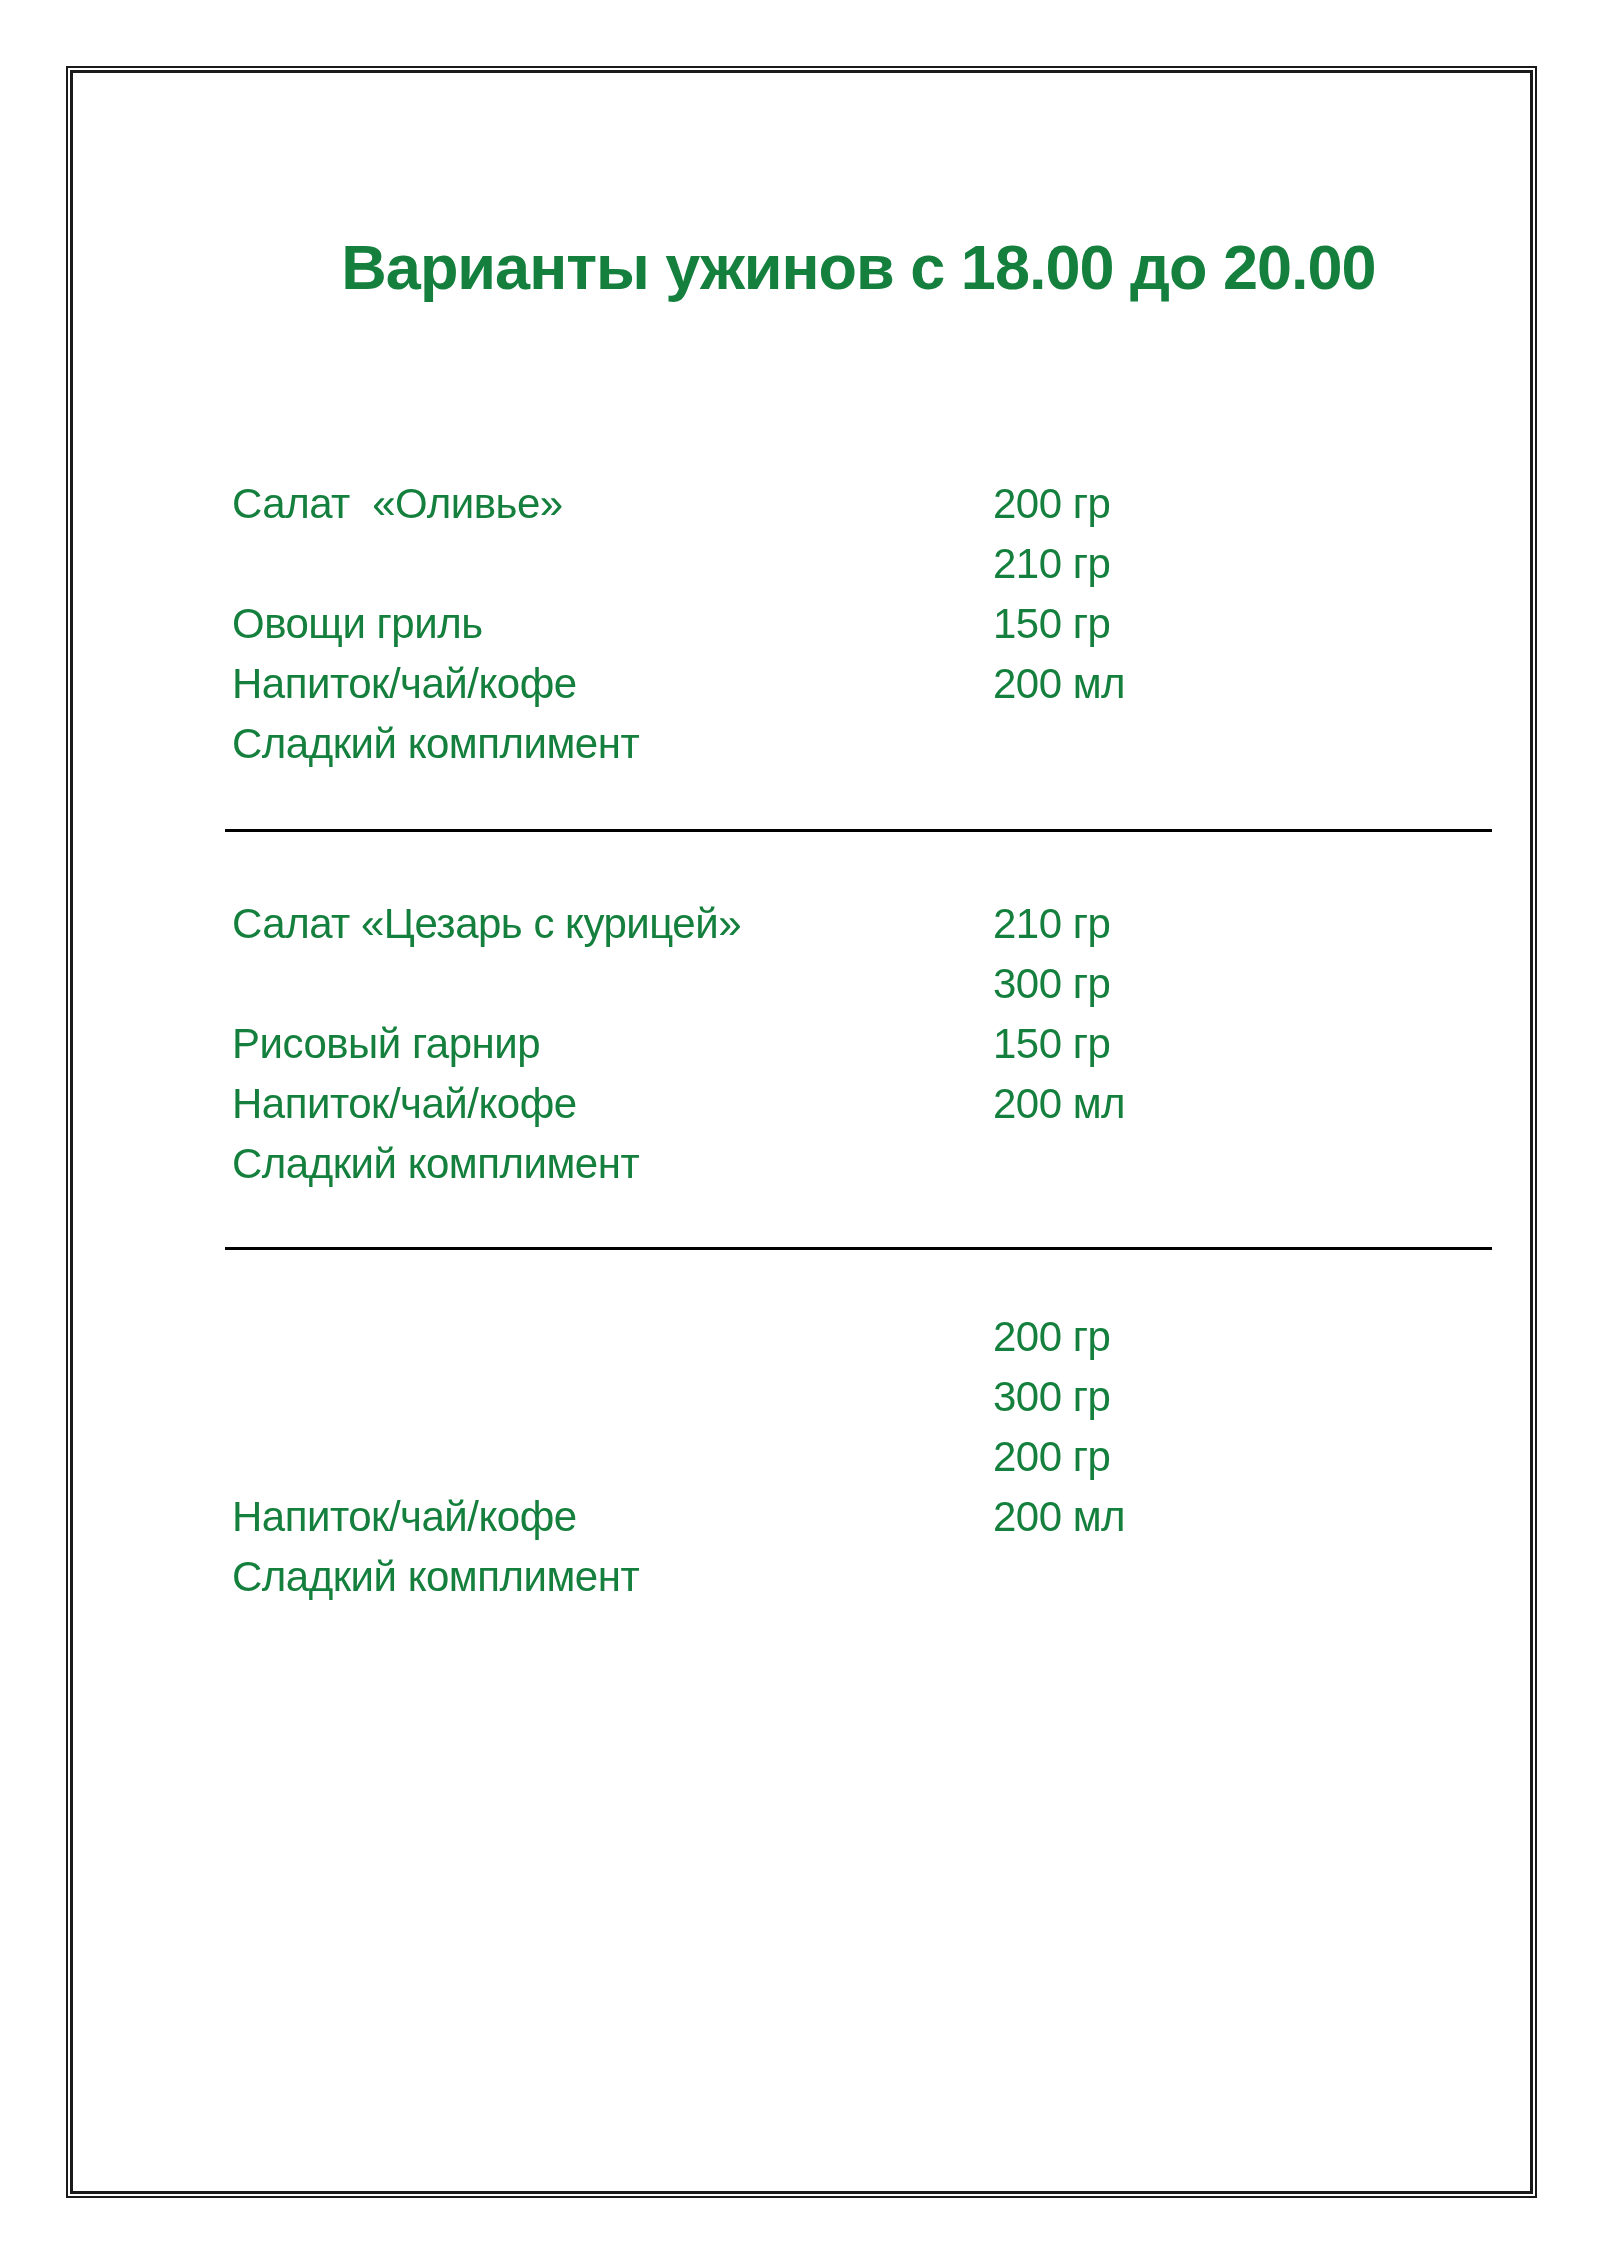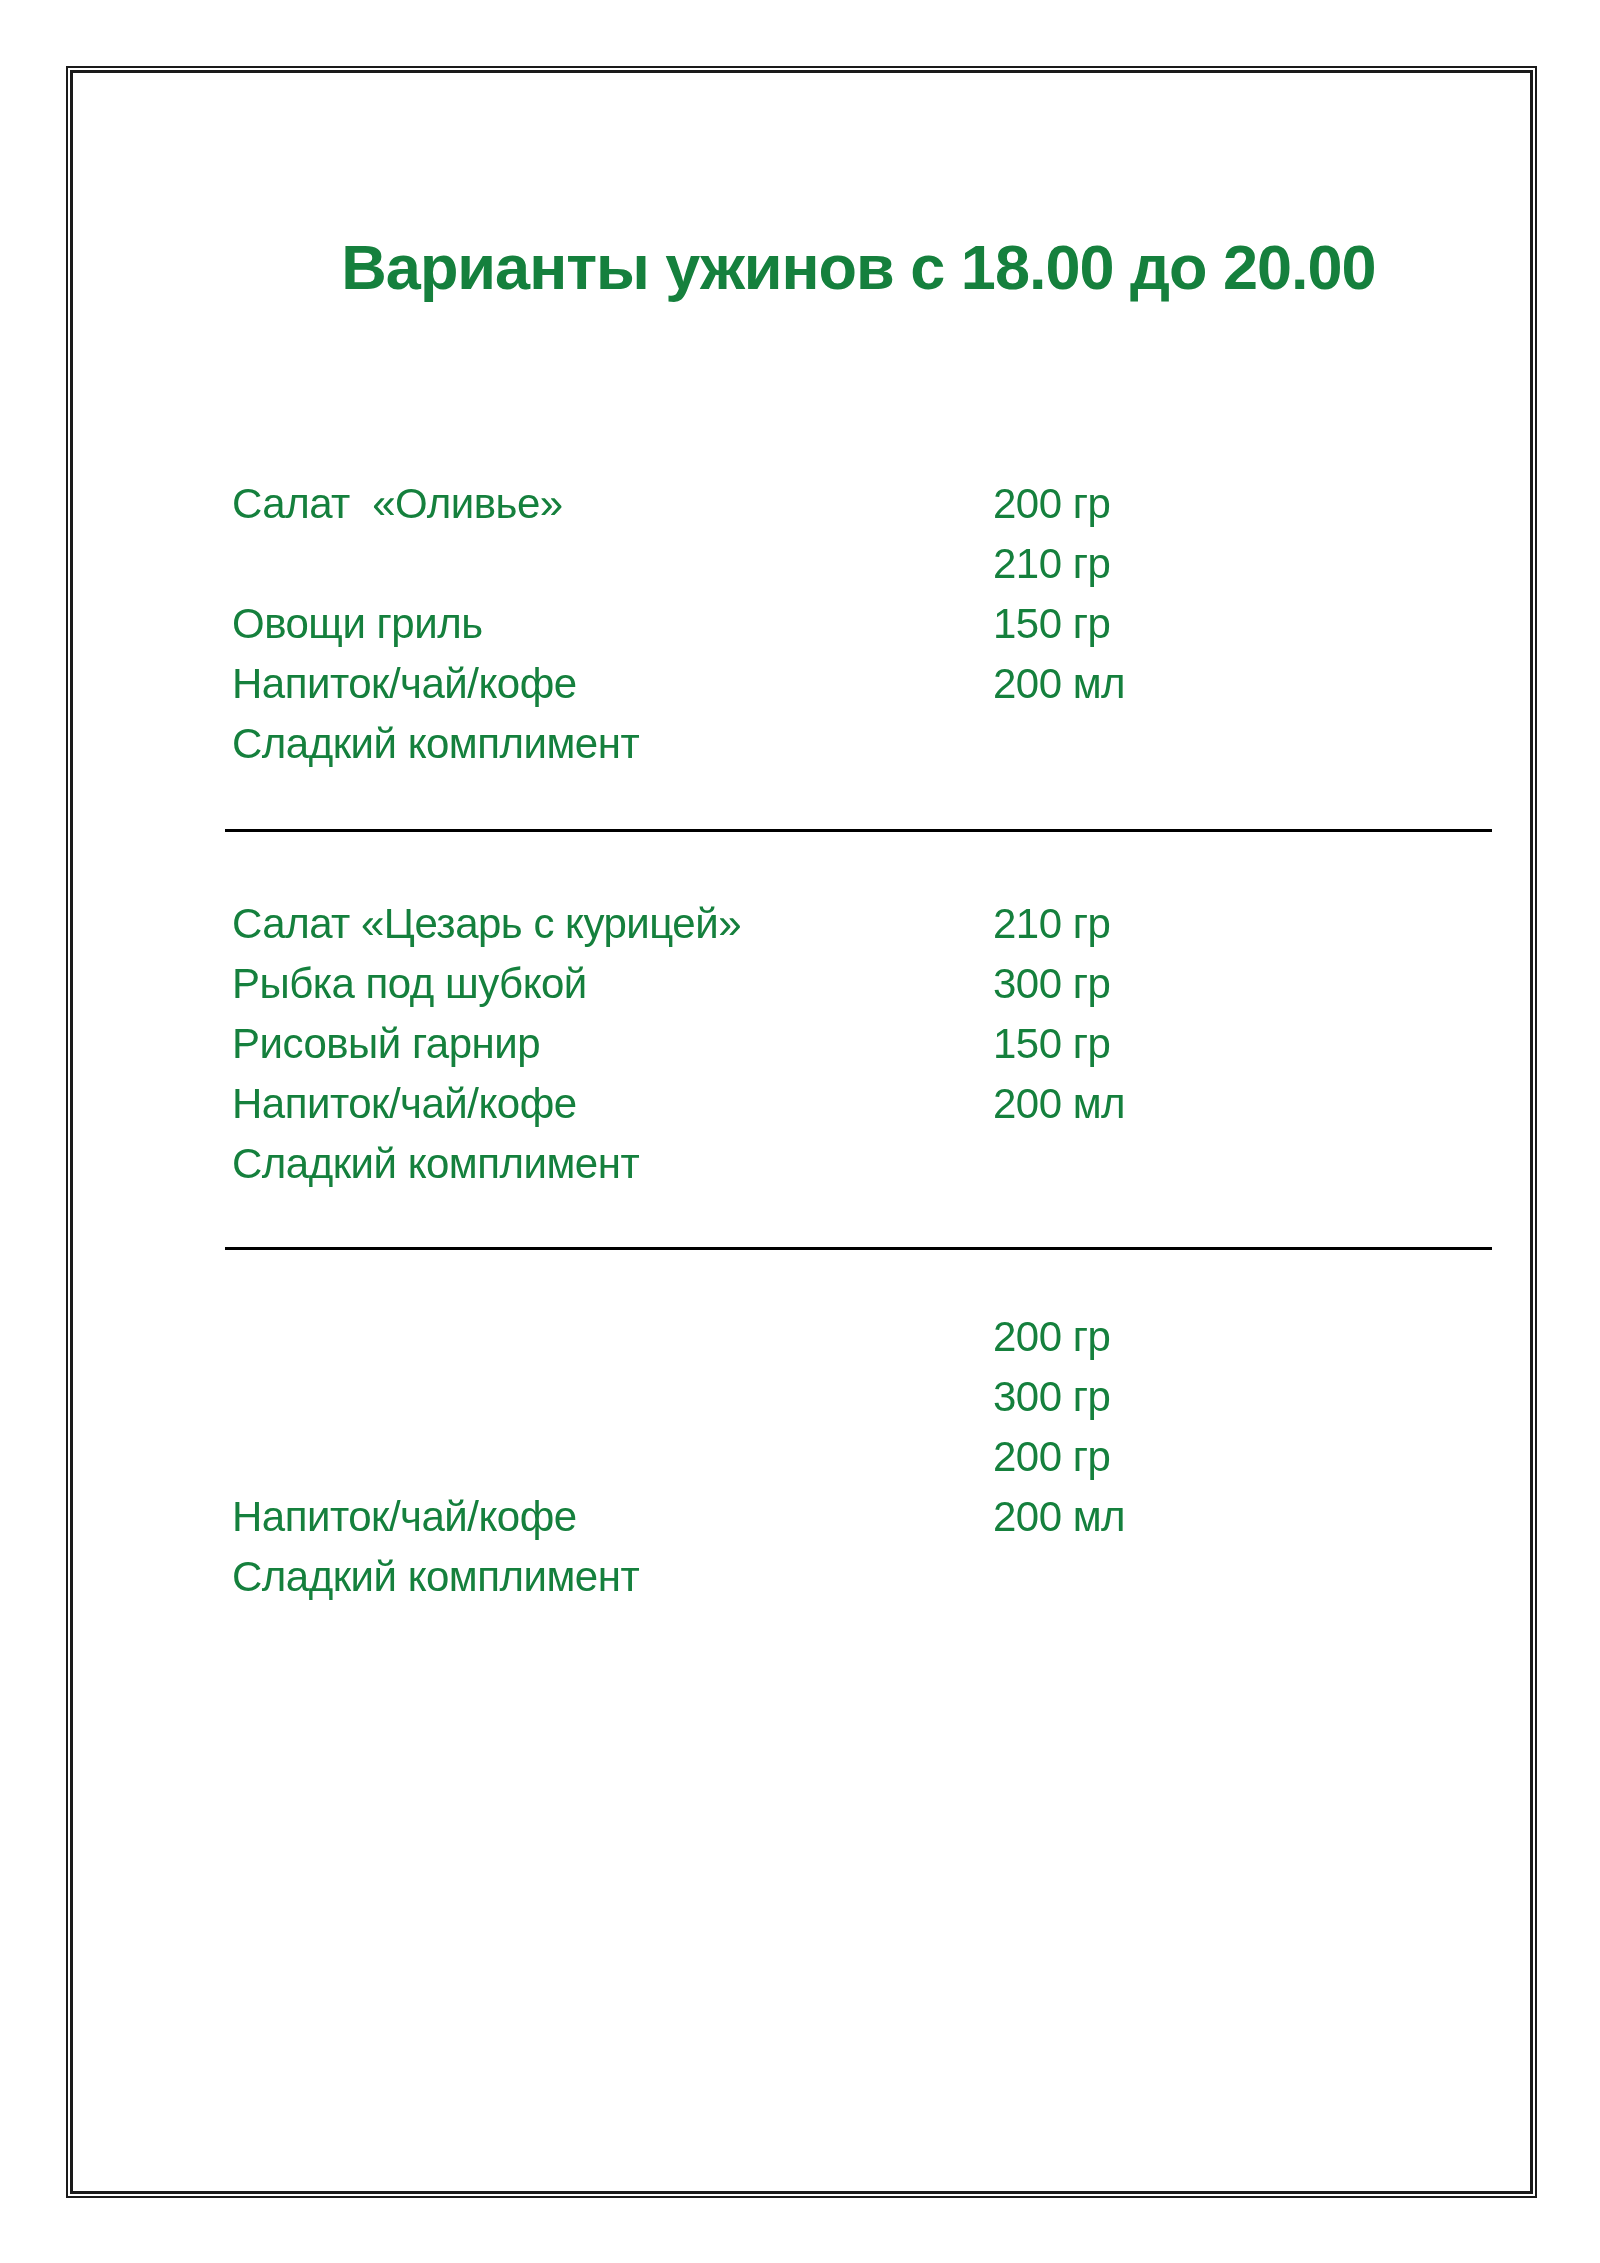--- a/index.html
+++ b/index.html
@@ -114,21 +114,20 @@
   </section>
 
   <div class="divider" id="divider-1"></div>
 
   <section class="menu-section" id="section-2">
     <div class="menu-row">
       <span class="item-name">Салат «Цезарь с курицей»</span>
       <span class="item-qty">210 гр</span>
     </div>
     <div class="menu-row">
-      <span class="item-name">Рыбка под шубкой</span>
       <span class="item-qty">300 гр</span>
     </div>
     <div class="menu-row">
       <span class="item-name">Рисовый гарнир</span>
       <span class="item-qty">150 гр</span>
     </div>
     <div class="menu-row">
       <span class="item-name">Напиток/чай/кофе</span>
       <span class="item-qty">200 мл</span>
     </div>

